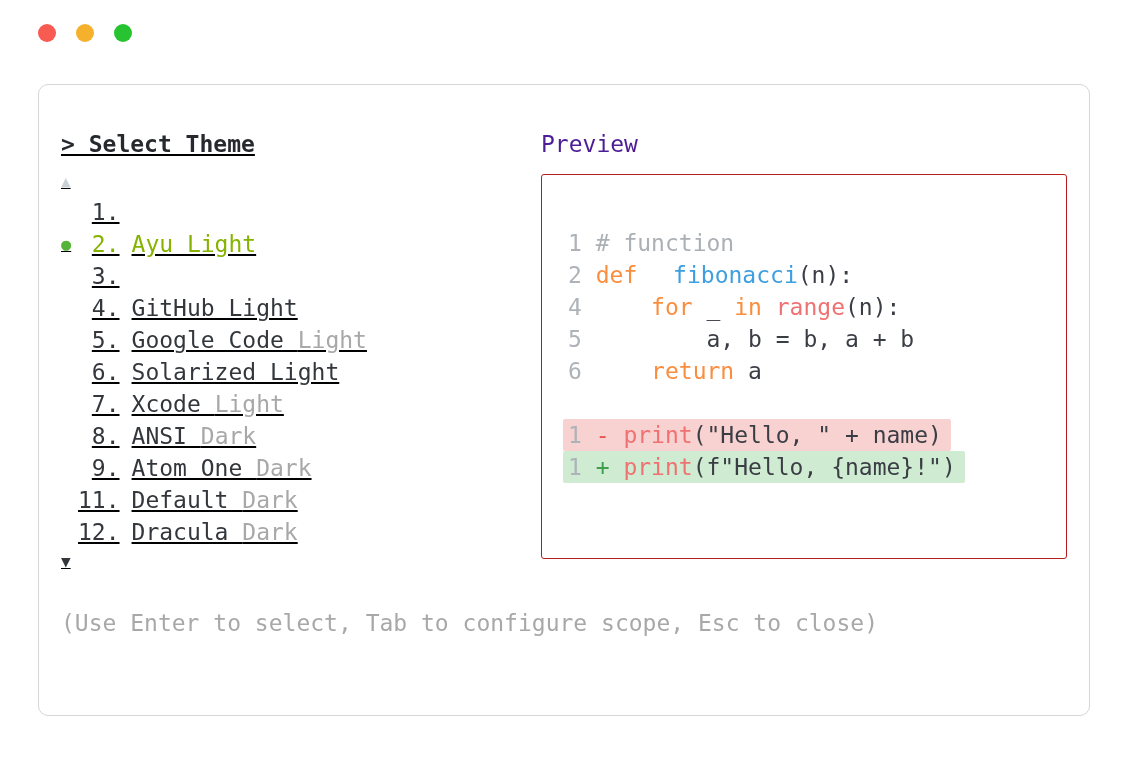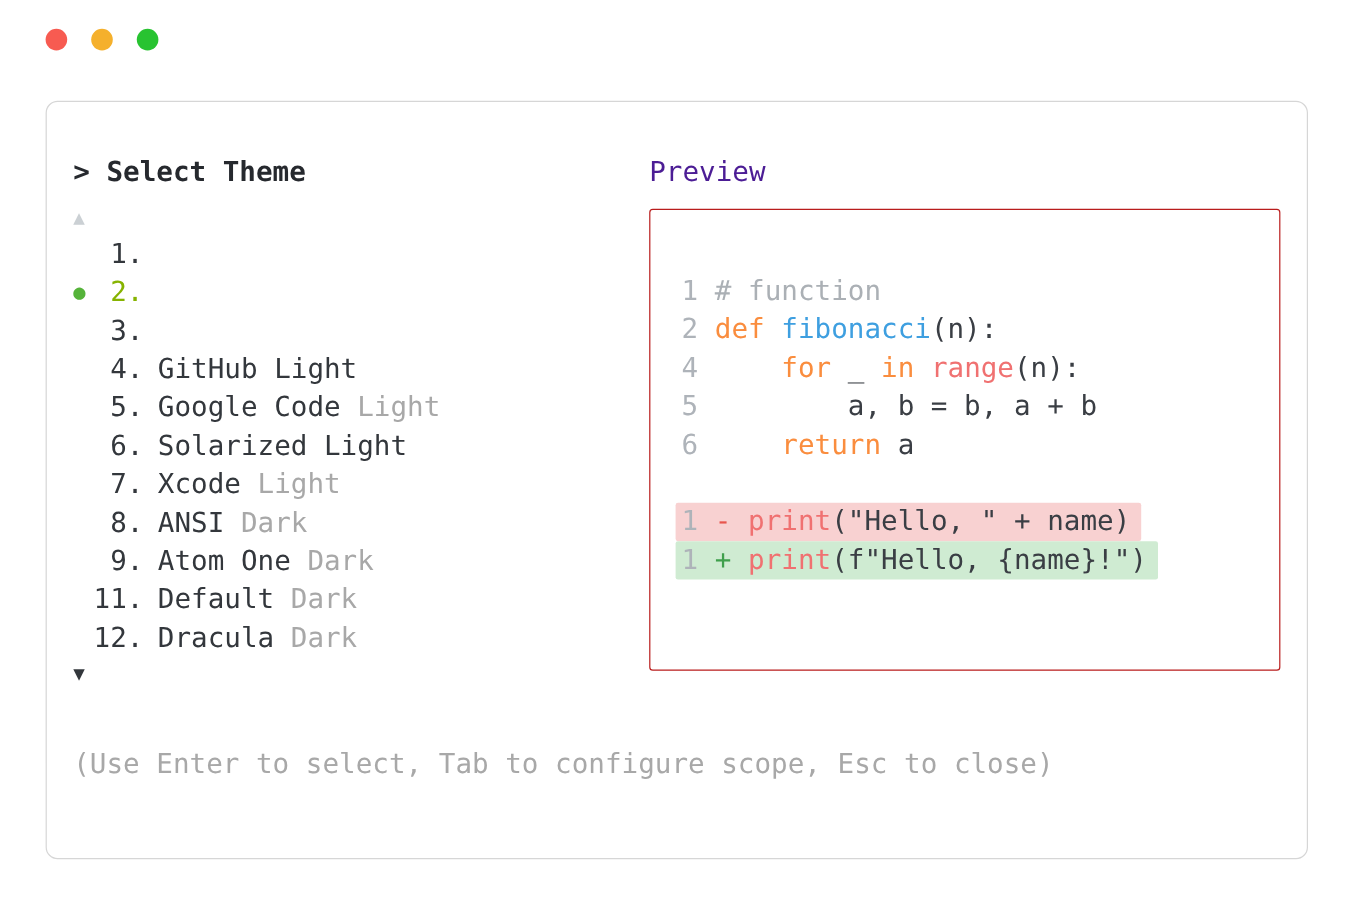--- a/index.html
+++ b/index.html
@@ -14,52 +14,52 @@
   .dot{width:18px;height:18px;border-radius:50%;display:inline-block;}
 
   
   .panel{
     position:absolute;top:84px;left:38px;width:1052px;height:632px;
     box-sizing:border-box;border:1px solid var(--panel-border,#d6d6d6);
     border-radius:10px;background:#fff;
     padding:44px 22px 0 22px;
   }
   .columns{display:flex;align-items:flex-start;}
-  .left-col{width:480px;flex:none;}
+  .left-col{width:480px;flex:none;text-decoration:underline;}
   .right-col{flex:1;min-width:0;}
 
   .prompt{font-size:23px;line-height:30px;font-weight:bold;color:#26292e;white-space:pre;}
   .scroll-arrow{height:28px;line-height:28px;font-size:16px;}
   .scroll-arrow.up{margin-top:9px;color:#cbd0d4;}
   .scroll-arrow.down{color:#33373c;}
 
   .theme-row{display:flex;height:32px;line-height:32px;font-size:23px;color:var(--dark-text,#33373c);cursor:default;}
   .theme-row.selected{color:var(--selected-green,#86b300);}
   .marker{width:17px;flex:none;font-size:17px;color:var(--bullet-green,#55b33a);}
   .num{width:3ch;flex:none;text-align:right;white-space:pre;}
   .name{margin-left:12px;white-space:pre;}
   .muted{color:var(--muted-text,#a8a8a8);}
 
-  .hint{margin-top:46px;font-size:23px;line-height:30px;color:var(--muted-text,#a8a8a8);white-space:pre;}
+  .hint{margin-top:32px;font-size:23px;line-height:30px;color:var(--muted-text,#a8a8a8);white-space:pre;}
 
   .preview-label{font-size:23px;line-height:30px;color:#4c1d95;}
   .preview-box{
     margin-top:15px;width:100%;height:385px;box-sizing:border-box;
     border:1px solid #b91c1c;border-radius:3px;background:#fff;
     padding:52px 0 0 26px;overflow:hidden;
   }
   .code-line{height:32px;line-height:32px;font-size:23px;white-space:pre;}
   .line-chip{display:inline-block;white-space:pre;}
   .line-chip.diff-del{background:var(--diff-del-bg,#f8d1d1);padding:0 9px 0 5px;margin-left:-5px;border-radius:2px;}
   .line-chip.diff-add{background:var(--diff-add-bg,#cfebd2);padding:0 9px 0 5px;margin-left:-5px;border-radius:2px;}
   .lnum{color:#aeb3b9;}
   .tok-plain{color:var(--syntax-plain,#3a3e44);}
   .tok-comment{color:var(--syntax-comment,#abb0b5);}
   .tok-keyword{color:var(--syntax-keyword,#fa8d3e);}
-  .tok-function{color:var(--syntax-function,#3e9fe0);}
+  .tok-function{color:var(--syntax-function,#3e9fe0);margin-left:22px;}
   .tok-number{color:var(--syntax-number,#55b4d4);}
   .tok-call{color:var(--syntax-call,#f07171);}
   .tok-del{color:var(--diff-del-sign,#e8554d);}
   .tok-add{color:var(--diff-add-sign,#3f9f4c);}
 </style>
 </head>
 <body>
 
 <div class="stage">
 
@@ -76,20 +76,21 @@
         <div class="prompt">&gt; Select Theme</div>
         <div class="scroll-arrow up">▲</div>
         <div class="theme-list">
             <div class="theme-row">
               <span class="marker"></span>
               <span class="num">1.</span>
             </div>
             <div class="theme-row selected">
               <span class="marker">●</span>
               <span class="num">2.</span>
+              <span class="name">Ayu Light</span>
             </div>
             <div class="theme-row">
               <span class="marker"></span>
               <span class="num">3.</span>
             </div>
             <div class="theme-row">
               <span class="marker"></span>
               <span class="num">4.</span>
               <span class="name">GitHub Light</span>
             </div>

